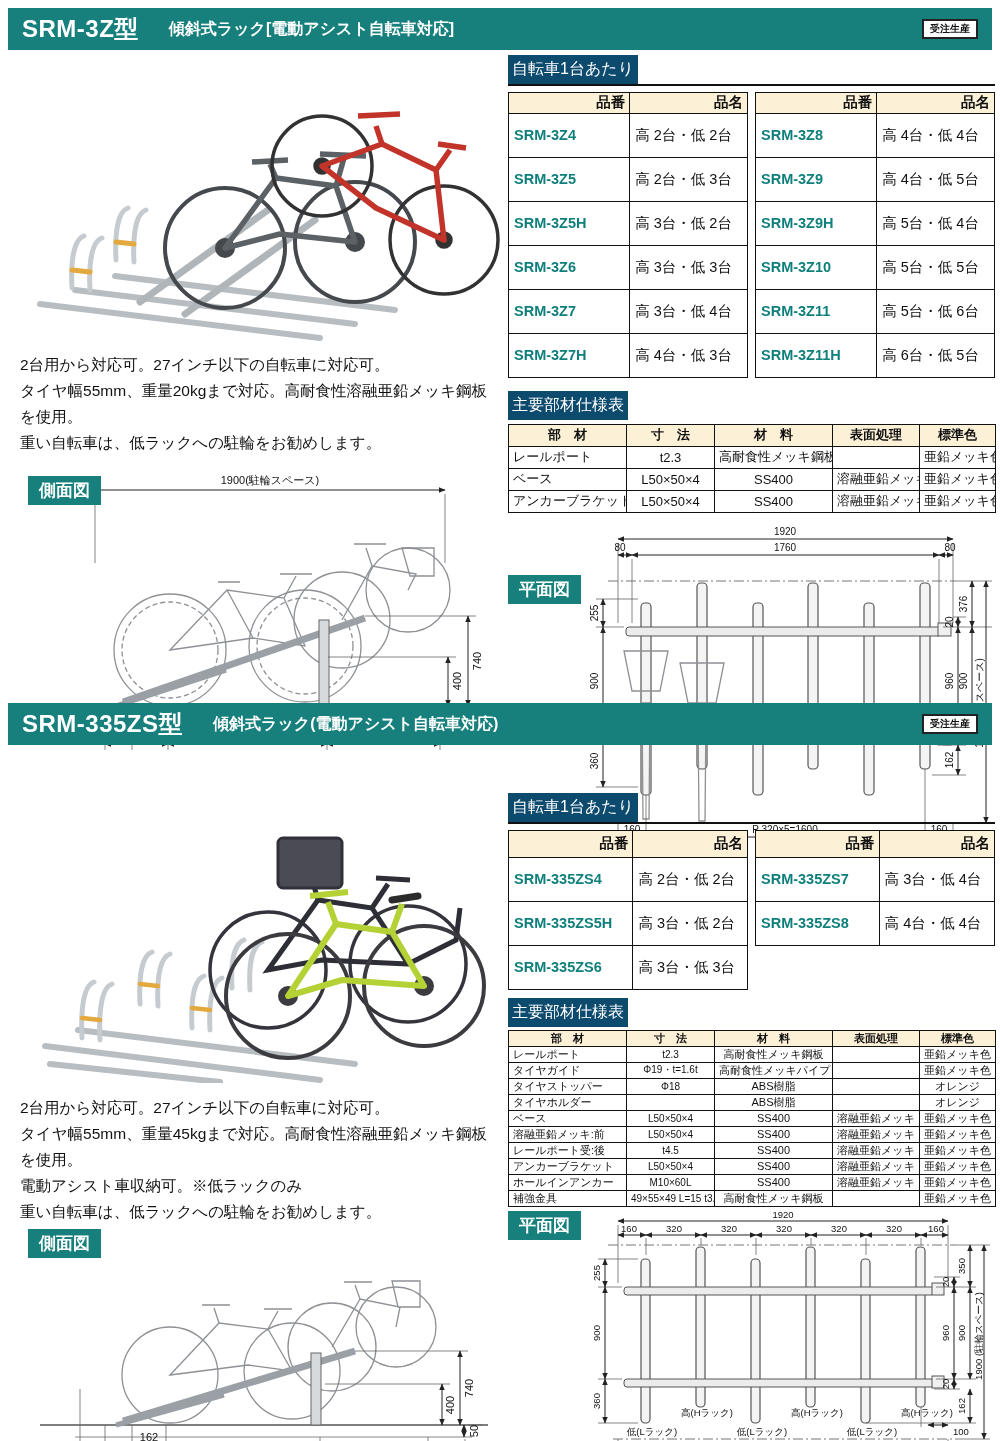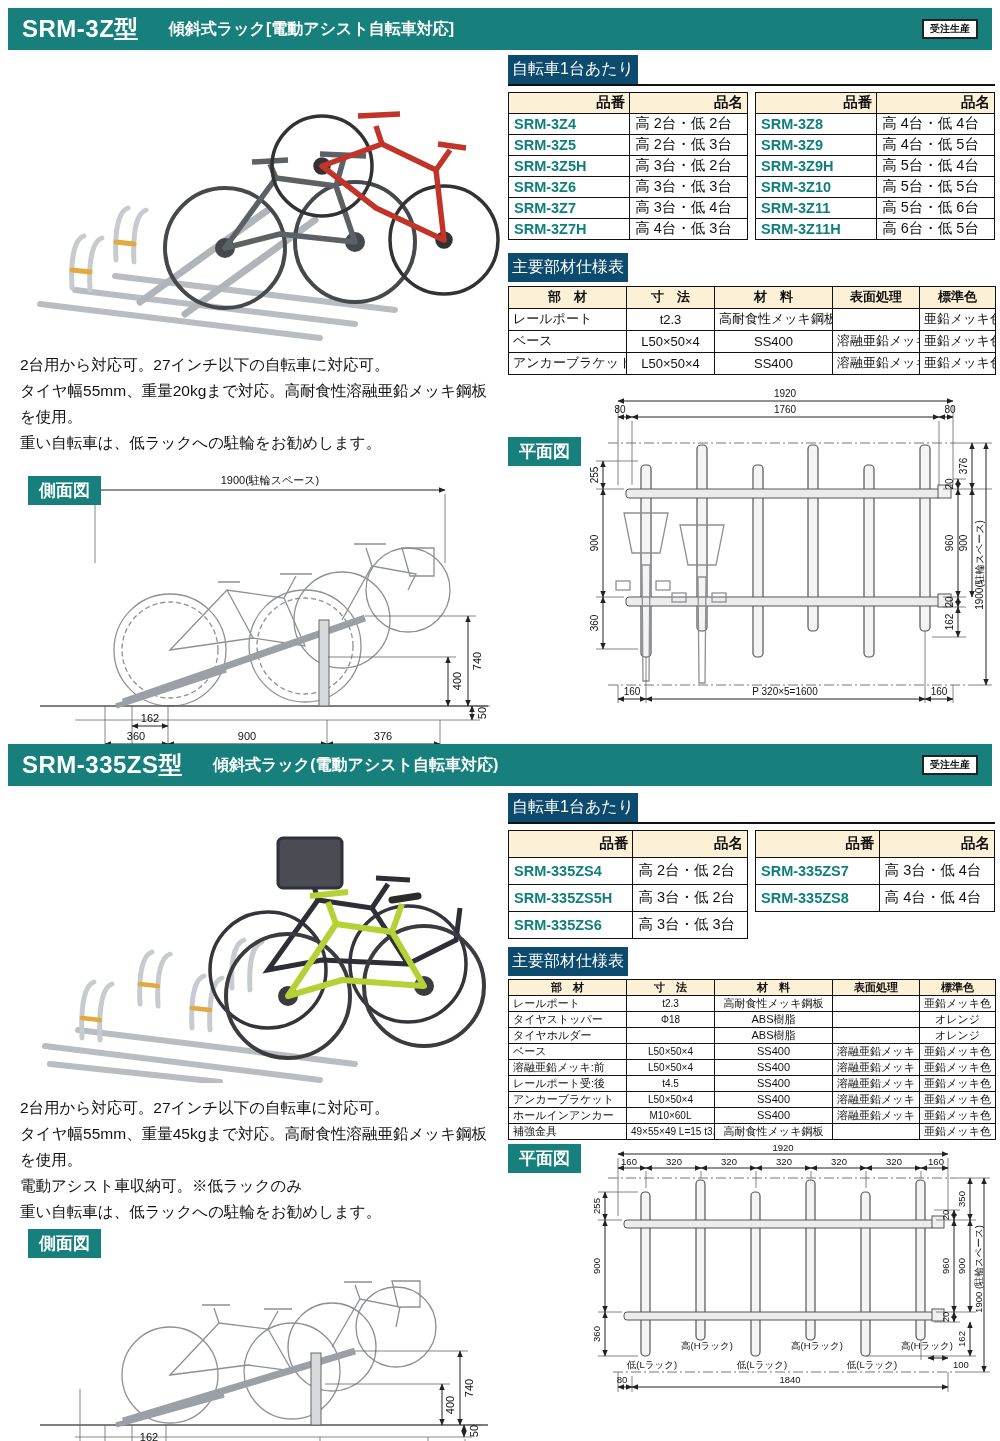--- a/index.html
+++ b/index.html
@@ -14,21 +14,21 @@
   .hbar .badge { margin-left:auto; background:#fff; border:2px solid #222; color:#111;
                  font-size:10px; font-weight:bold; padding:1px 6px; white-space:nowrap; }
   .teal-label { display:inline-block; background:#0c4a6e; color:#fff; font-weight:normal;
                 padding:4px 4px; font-size:16px; line-height:1.3; }
   .label-strip { border-bottom:2px solid #111; }
   table { border-collapse:collapse; }
   .cap-wrap { display:flex; gap:7px; margin-top:6px; align-items:flex-start; }
   .cap-table { font-size:14.5px; }
   .cap-table th { background:#fcf1d7; border:1.6px solid #111; font-weight:bold;
                   padding:0 4px; height:21px; text-align:right; }
-  .cap-table td { border:1.6px solid #111; padding:0 5px; height:21px; white-space:nowrap; }
+  .cap-table td { border:1.6px solid #111; padding:12px 5px; height:21px; white-space:nowrap; }
   .cap-table td.code { color:#0e7f7b; font-weight:bold; width:122px; }
   .cap-table td.name { width:118px; }
   .s2cap .cap-table th, .s2cap .cap-table td { height:27px; }
   .s2cap .cap-table td.code { width:132px; }
   .spec-table { font-size:13px; width:487px; table-layout:fixed; }
   .spec-table th { background:#fcf1d7; border:1.5px solid #111; font-weight:bold; height:22px; }
   .spec-table td { border:1.5px solid #111; height:22px; padding:0 4px; text-align:center;
                    white-space:nowrap; overflow:hidden; }
   .spec-table td:first-child { text-align:left; }
   .spec-table col.c1{width:118px}.spec-table col.c2{width:88px}.spec-table col.c3{width:118px}
@@ -378,21 +378,21 @@
         <text x="459" y="158" text-anchor="middle" transform="rotate(-90 459 158)">900</text>
         <text x="475" y="180" text-anchor="middle" transform="rotate(-90 475 180)">1900(駐輪スペース)</text>
         <text x="124" y="310" text-anchor="middle">160</text>
         <text x="277" y="310" text-anchor="middle">P 320×5=1600</text>
         <text x="431" y="310" text-anchor="middle">160</text>
       </g>
     </svg>
   </div>
 </div>
 
-<div class="hbar" style="top:744px">
+<div class="hbar" style="top:703px">
   <span class="model">SRM-335ZS型</span>
   <span class="sub">傾斜式ラック(電動アシスト自転車対応)</span>
   <span class="badge">受注生産</span>
 </div>
 
 <div class="abs" style="left:20px; top:788px; width:480px">
   <svg width="480" height="295" viewBox="0 0 480 295">
     <g stroke="#b8bdc2" stroke-width="6" fill="none" stroke-linecap="round">
       <path d="M25,258 L300,292"></path>
         <path d="M58,242 L335,276"></path>
@@ -566,20 +566,27 @@
       <th>表面処理</th>
       <th>標準色</th>
     </tr>
       </thead>
     <tbody>
 
     <tr>
         <td>レールポート</td>
         <td>t2.3</td>
         <td>高耐食性メッキ鋼板</td>
+        <td></td>
+        <td>亜鉛メッキ色</td>
+      </tr>
+        <tr>
+        <td>タイヤガイド</td>
+        <td>Φ19・t=1.6t</td>
+        <td>高耐食性メッキパイプ</td>
         <td></td>
         <td>亜鉛メッキ色</td>
       </tr>
         <tr>
         <td>タイヤストッパー</td>
         <td>Φ18</td>
         <td>ABS樹脂</td>
         <td></td>
         <td>オレンジ</td>
       </tr>

